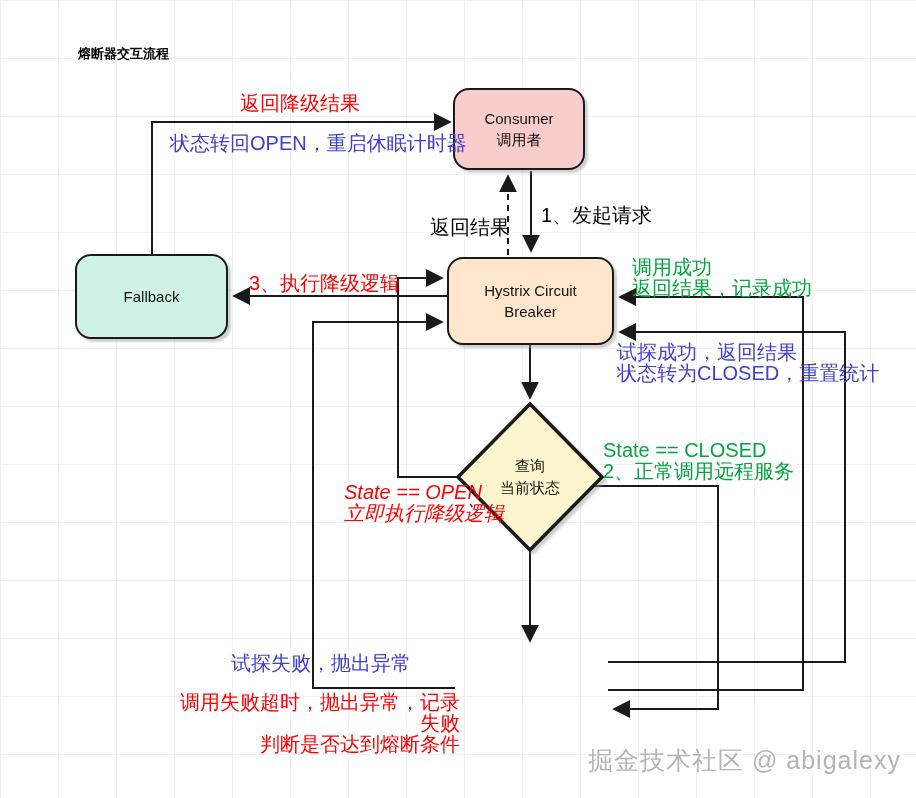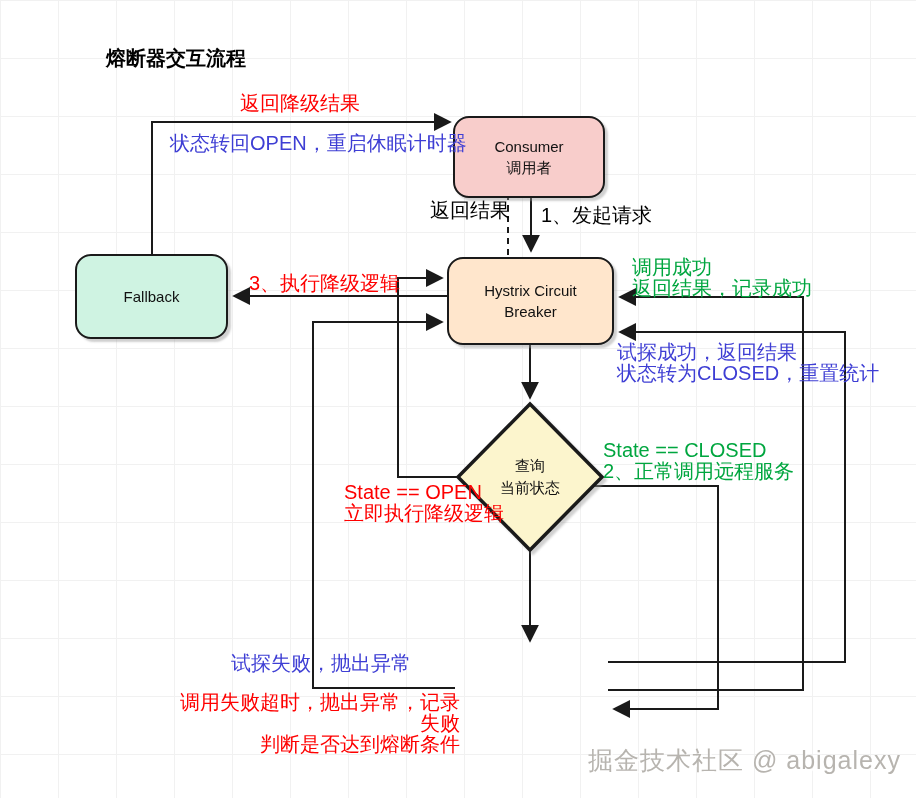--- a/index.html
+++ b/index.html
@@ -21,21 +21,21 @@
     box-shadow:3px 3px 2px rgba(150,150,150,.45);
     box-sizing:border-box;
   }
   .lbl{
     position:absolute;font-size:20px;line-height:21px;white-space:pre-line;
   }
   .red{color:#fe0000;}
   .blue{color:#3e3ed4;}
   .green{color:#00a63f;}
   .black{color:#000;}
-  .title{position:absolute;font-size:20px;font-weight:bold;color:#000;margin-left:28px;}
+  .title{position:absolute;font-size:13px;font-weight:bold;color:#000;}
   .diamond-label{
     position:absolute;display:flex;align-items:center;justify-content:center;
     text-align:center;white-space:pre-line;font-size:15px;color:#111;line-height:22px;
   }
   .watermark{
     position:absolute;font-size:25px;color:#b7b4af;
     text-shadow:2px 2px 1px #ffffff;letter-spacing:1px;
   }
 </style>
 </head>
@@ -70,49 +70,49 @@
 
     <polyline points="608,662 845,662 845,332 620,332" fill="none" stroke="#1a1a1a" stroke-width="2" marker-end="url(#arw)"></polyline>
 
     <polyline points="608,690 803,690 803,297 620,297" fill="none" stroke="#1a1a1a" stroke-width="2" marker-end="url(#arw)"></polyline>
 
     <polygon points="530,404 602,477 530,550 458,477" fill="#fcf5cd" stroke="#1a1a1a" stroke-width="3.5" style="filter:drop-shadow(3px 3px 1px rgba(150,150,150,.45));"></polygon>
   </svg>
 
   <div class="title" style="left:78px;top:45px;">熔断器交互流程</div>
 
-  <div class="node" style="left:453px;top:88px;width:152px;height:82px;background:#f8cdcb;margin-top:28px;">Consumer
+  <div class="node" style="left:453px;top:88px;width:132px;height:82px;background:#f8cdcb;">Consumer
 调用者</div>
 
   <div class="node" style="left:75px;top:254px;width:153px;height:85px;background:#cff3e2;">Fallback</div>
 
   <div class="node" style="left:447px;top:257px;width:167px;height:88px;background:#ffe6cc;">Hystrix Circuit
 Breaker</div>
 
 
   <div class="diamond-label" style="left:460px;top:443px;width:140px;height:68px;">查询
 当前状态</div>
 
   <div class="lbl red" style="left:240px;top:93px;">返回降级结果</div>
 
   <div class="lbl blue" style="left:170px;top:133px;">状态转回OPEN，重启休眠计时器</div>
 
-  <div class="lbl black" style="left:430px;top:200px;">返回结果</div>
+  <div class="lbl black" style="left:430px;top:217px;">返回结果</div>
 
   <div class="lbl black" style="left:541px;top:205px;">1、发起请求</div>
 
   <div class="lbl green" style="left:632px;top:257px;">调用成功
 返回结果，记录成功</div>
 
   <div class="lbl blue" style="left:617px;top:342px;">试探成功，返回结果
 状态转为CLOSED，重置统计</div>
 
   <div class="lbl red" style="left:249px;top:273px;">3、执行降级逻辑</div>
 
-  <div class="lbl red" style="left:344px;top:482px;">State == OPEN
+  <div class="lbl red" style="left:344px;top:482px;font-style:italic;">State == OPEN
 立即执行降级逻辑</div>
 
   <div class="lbl green" style="left:603px;top:440px;">State == CLOSED
 2、正常调用远程服务</div>
 
 
   <div class="lbl blue" style="left:231px;top:653px;">试探失败，抛出异常</div>
 
   <div class="lbl red" style="left:170px;top:692px;width:290px;text-align:right;">调用失败超时，抛出异常，记录失败
 判断是否达到熔断条件</div>

